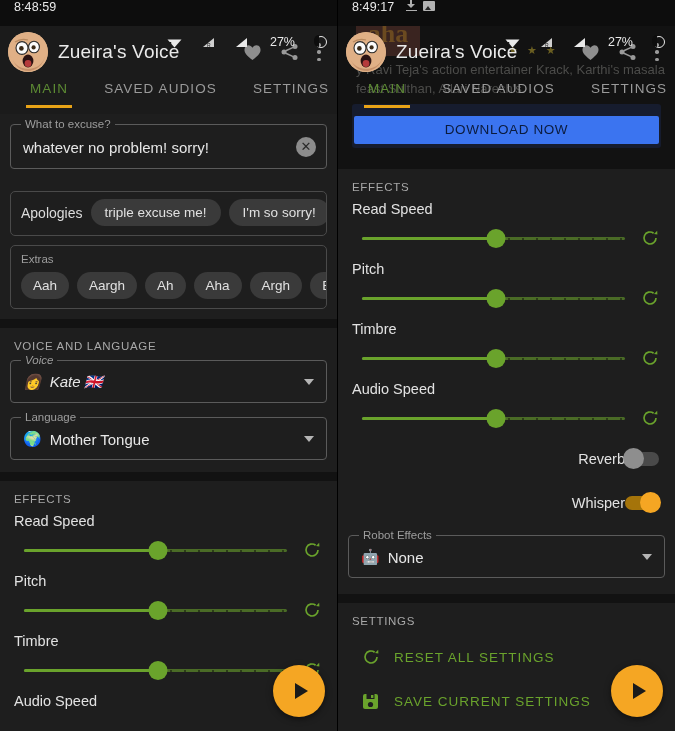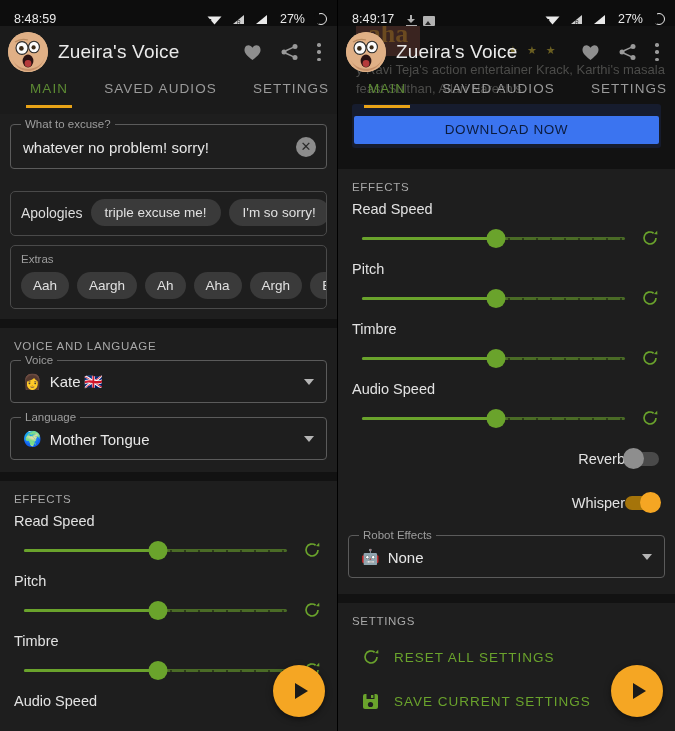--- a/index.html
+++ b/index.html
@@ -8,28 +8,28 @@
     background: #000;
     font-family: "Liberation Sans", sans-serif;
     overflow: hidden;
   }
   .stage { display: flex; width: 675px; height: 731px; }
   .phone { width: 337px; height: 731px; position: relative; overflow: hidden; background: #121212; }
   .phone.right { width: 338px; border-left: 1px solid #000; }
 
   
   .statusbar {
-    height: 26px; display: flex; align-items: flex-end;
+    height: 26px; display: flex; align-items: flex-start;
     padding: 0 10px 0 14px; color: #e9e9e9; font-size: 12.5px;
     background: #0d0d0d; position: relative; z-index: 40;
   }
   .sb-time { letter-spacing: .1px; }
   .sb-left-icons { display: flex; align-items: center; gap: 6px; margin-left: 12px; opacity: .85; }
   .sb-spacer { flex: 1; }
-  .sb-right { display: flex; align-items: center; gap: 10px; }
+  .sb-right { display: flex; align-items: center; gap: 20px; margin-top: 35px; }
   .sb-batt { font-size: 12.5px; margin-left: 2px; }
   .ic-download { width: 11px; height: 11px; position: relative; display:inline-block; }
   .ic-download:before {
     content:""; position:absolute; left:4px; top:0; width:2px; height:6px; background:#ccc;
   }
   .ic-download:after {
     content:""; position:absolute; left:1px; top:4px; width:0; height:0;
     border-left:4px solid transparent; border-right:4px solid transparent; border-top:4px solid #ccc;
   }
   .ic-download .base { position:absolute; bottom:0; left:0; width:11px; height:1.5px; background:#ccc; }
@@ -309,21 +309,21 @@
             <span class="chip sm">Aha</span>
             <span class="chip sm">Argh</span>
             <span class="chip sm">Breath</span>
 
           </div>
         </div>
       </div>
 
       <div class="card">
         <div class="section-label">VOICE AND LANGUAGE</div>
-        <div class="outlined" style="margin-bottom:14px;">
+        <div class="outlined" style="margin-bottom:14px;font-style:italic;">
           <span class="legend">Voice</span>
           <div class="select">
             <span class="emoji">👩</span>
             <span class="field-value">Kate 🇬🇧</span>
             <span class="caret"></span>
           </div>
         </div>
         <div class="outlined">
           <span class="legend">Language</span>
           <div class="select">

